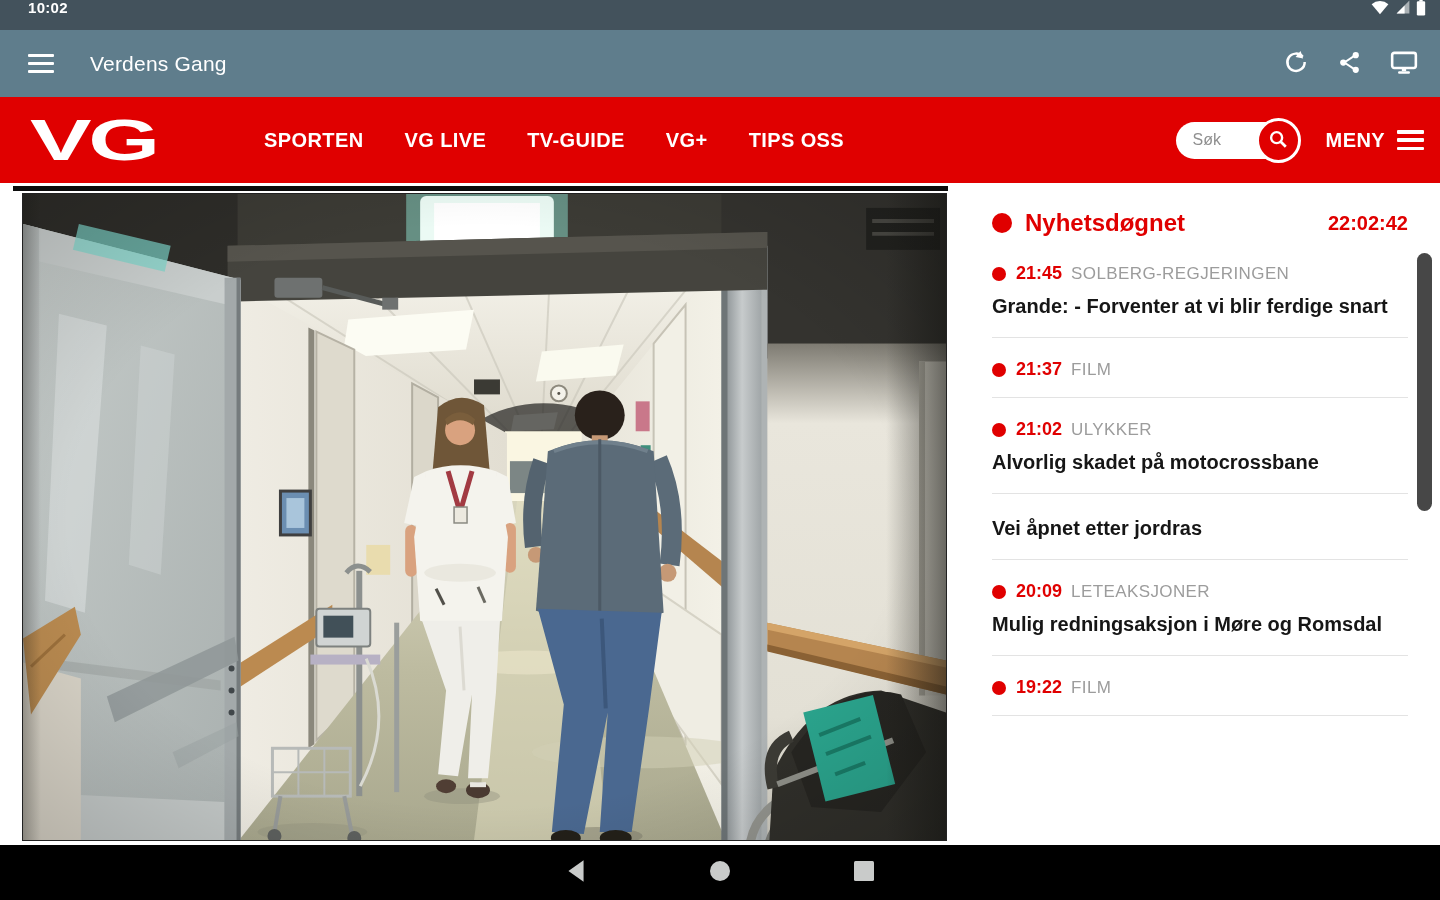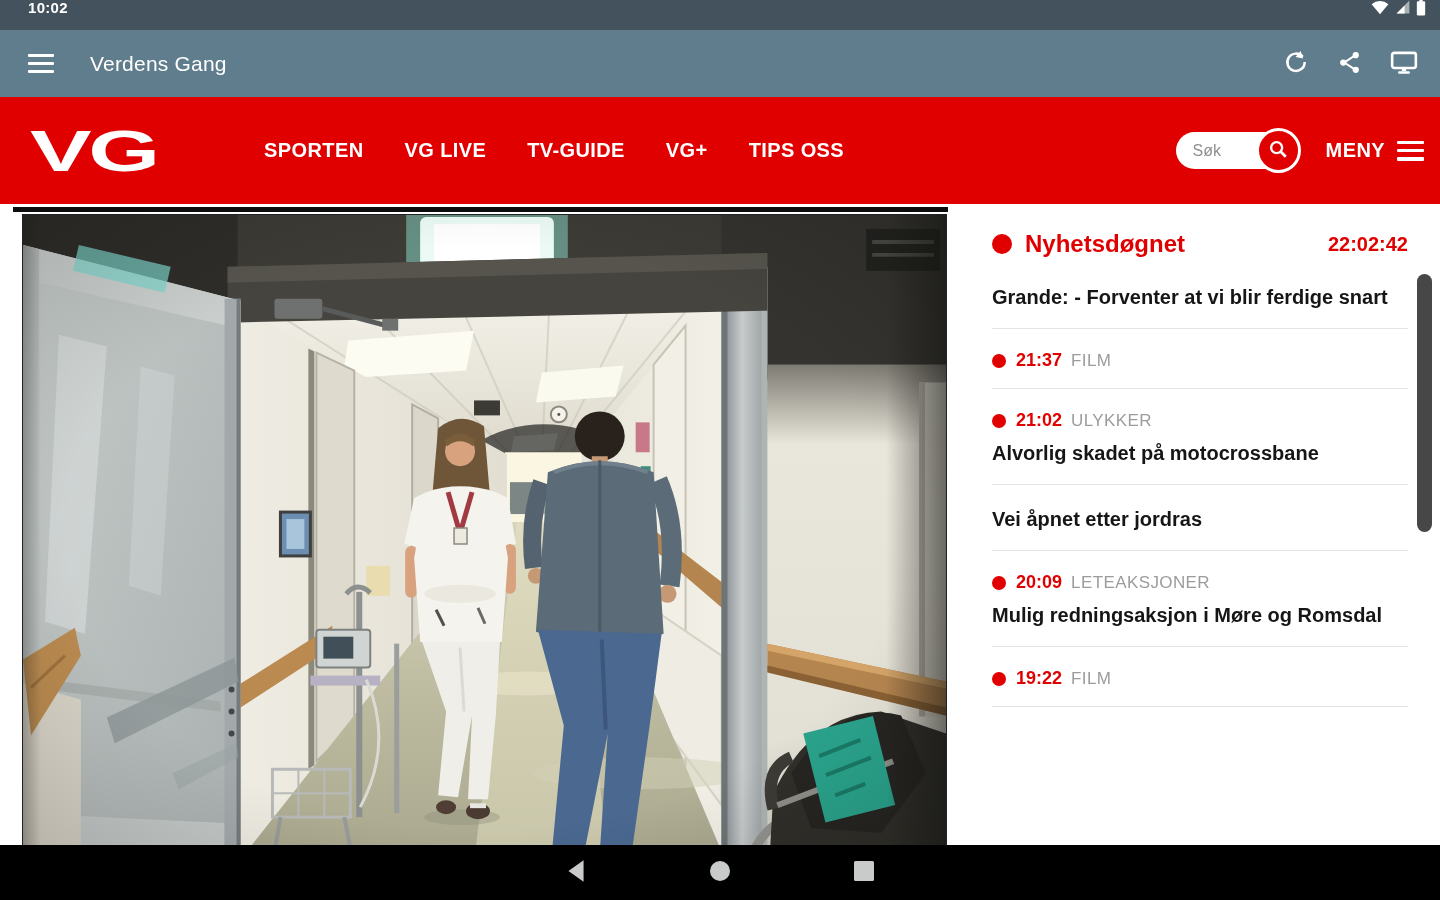--- a/index.html
+++ b/index.html
@@ -16,21 +16,21 @@
 
   
   .app-bar { height:67px; background:var(--app_bar,#5f7d8c); display:flex; align-items:center; padding:0 22px 0 28px; }
   .icon-btn { background:none; border:none; cursor:pointer; display:flex; align-items:center; justify-content:center; }
   .hamburger { width:26px; height:19px; display:flex; flex-direction:column; justify-content:space-between; }
   .hamburger span { display:block; height:3px; background:#fff; border-radius:1px; }
   .app-title { margin-left:36px; color:#fff; font-size:21px; letter-spacing:.2px; }
   .app-actions { margin-left:auto; display:flex; align-items:center; gap:28px; }
 
   
-  .vg-bar { height:107px; background:var(--vg_red,#e00000); display:flex; align-items:center; padding:0 16px 0 30px; }
+  .vg-bar { height:86px; background:var(--vg_red,#e00000); display:flex; align-items:center; padding:0 16px 0 30px; }
   .vg-logo { width:190px; flex:none; color:#fff; font-size:57px; font-weight:bold; line-height:58px;
              transform:scaleX(1.62); transform-origin:left center; letter-spacing:-2px; text-decoration:none; }
   .main-nav { display:flex; gap:41px; margin-left:44px; }
   .nav-link { color:#fff; font-size:20px; font-weight:bold; letter-spacing:.4px; text-decoration:none; white-space:nowrap; }
   .right-tools { margin-left:auto; display:flex; align-items:center; gap:28px; }
   .search-pill { position:relative; width:122px; height:37px; background:#fff; border-radius:19px; display:flex; align-items:center; }
   .search-pill input { border:none; outline:none; background:transparent; width:66px; margin-left:17px;
                        font-size:16px; color:#555; font-family:"Liberation Sans", sans-serif; }
   .search-pill input::placeholder { color:#8f8f8f; }
   .search-btn { position:absolute; right:-3px; top:-4px; width:45px; height:45px; border-radius:50%;
@@ -390,20 +390,25 @@
     </figure>
 
     <aside class="sidebar">
       <div class="sb-header">
         <span class="dot big"></span>
         <span class="sb-title">Nyhetsdøgnet</span>
         <span class="timer">22:02:42</span>
       </div>
       <div class="news-list">
   <div class="news-item">
+    <div class="ni-meta">
+      <span class="dot"></span>
+      <span class="ni-time">21:45</span>
+      <span class="ni-kicker">SOLBERG-REGJERINGEN</span>
+    </div>
     <div class="ni-headline">Grande: - Forventer at vi blir ferdige snart</div>
     <div class="ni-divider"></div>
   </div>
 
   <div class="news-item">
     <div class="ni-meta">
       <span class="dot"></span>
       <span class="ni-time">21:37</span>
       <span class="ni-kicker">FILM</span>
     </div>

